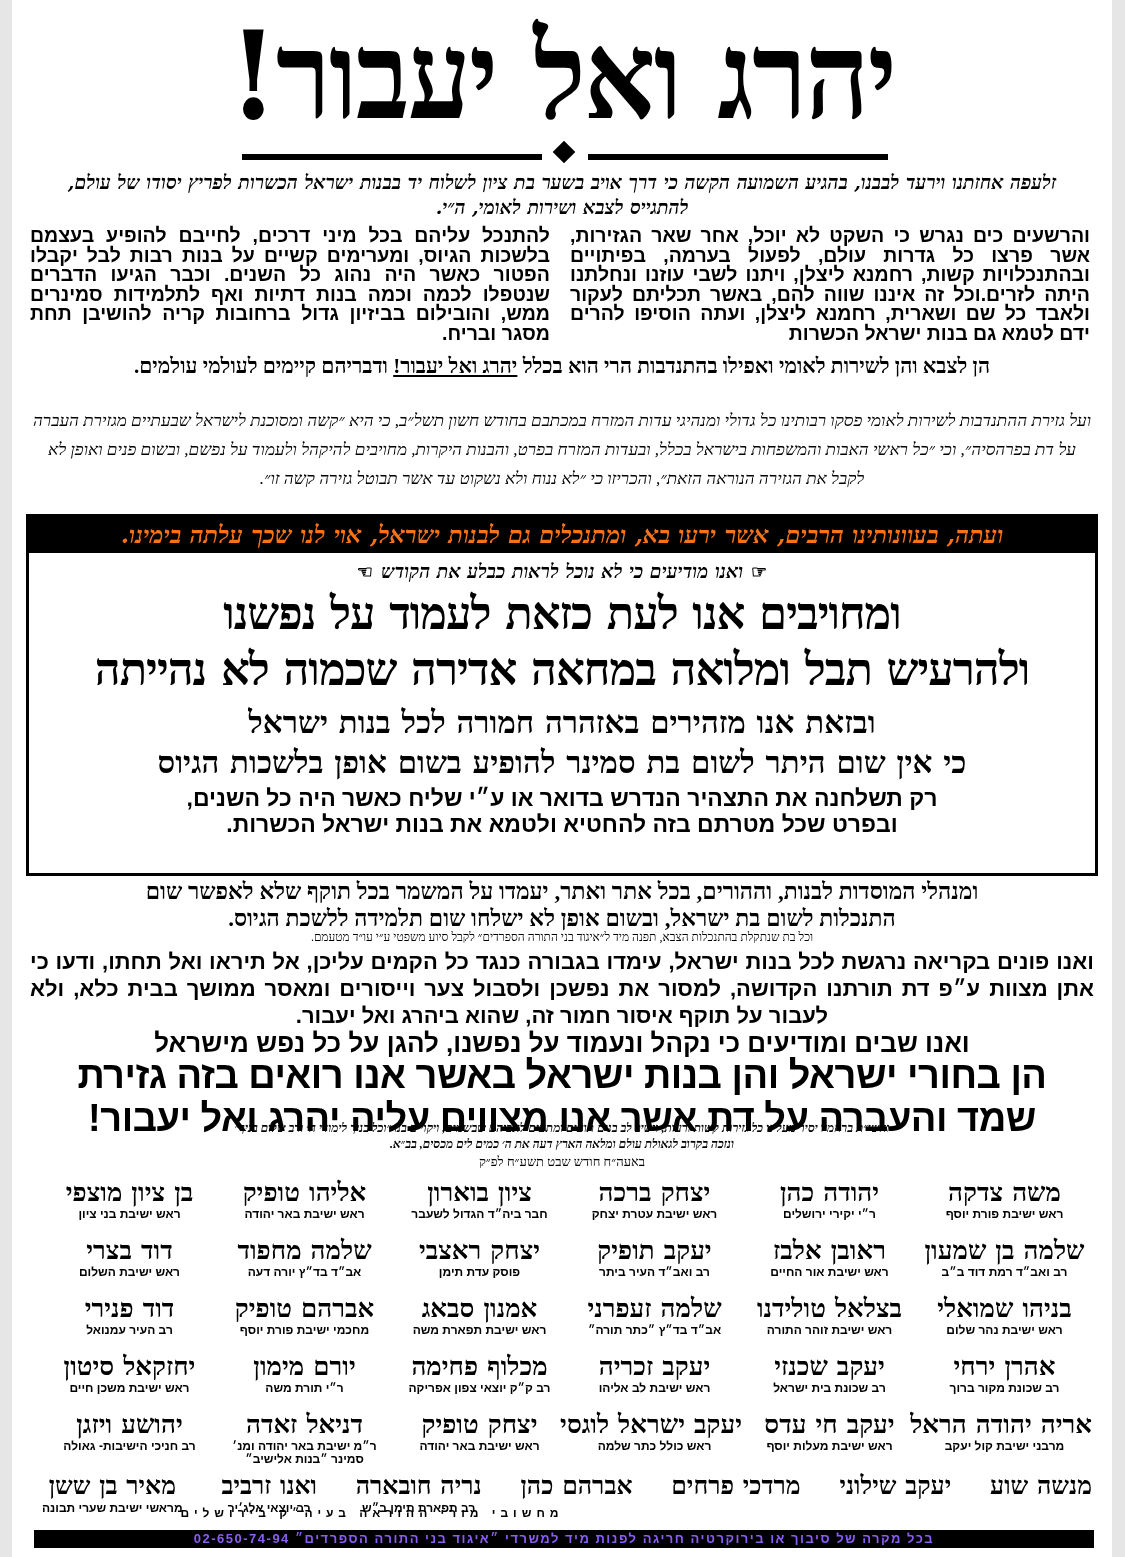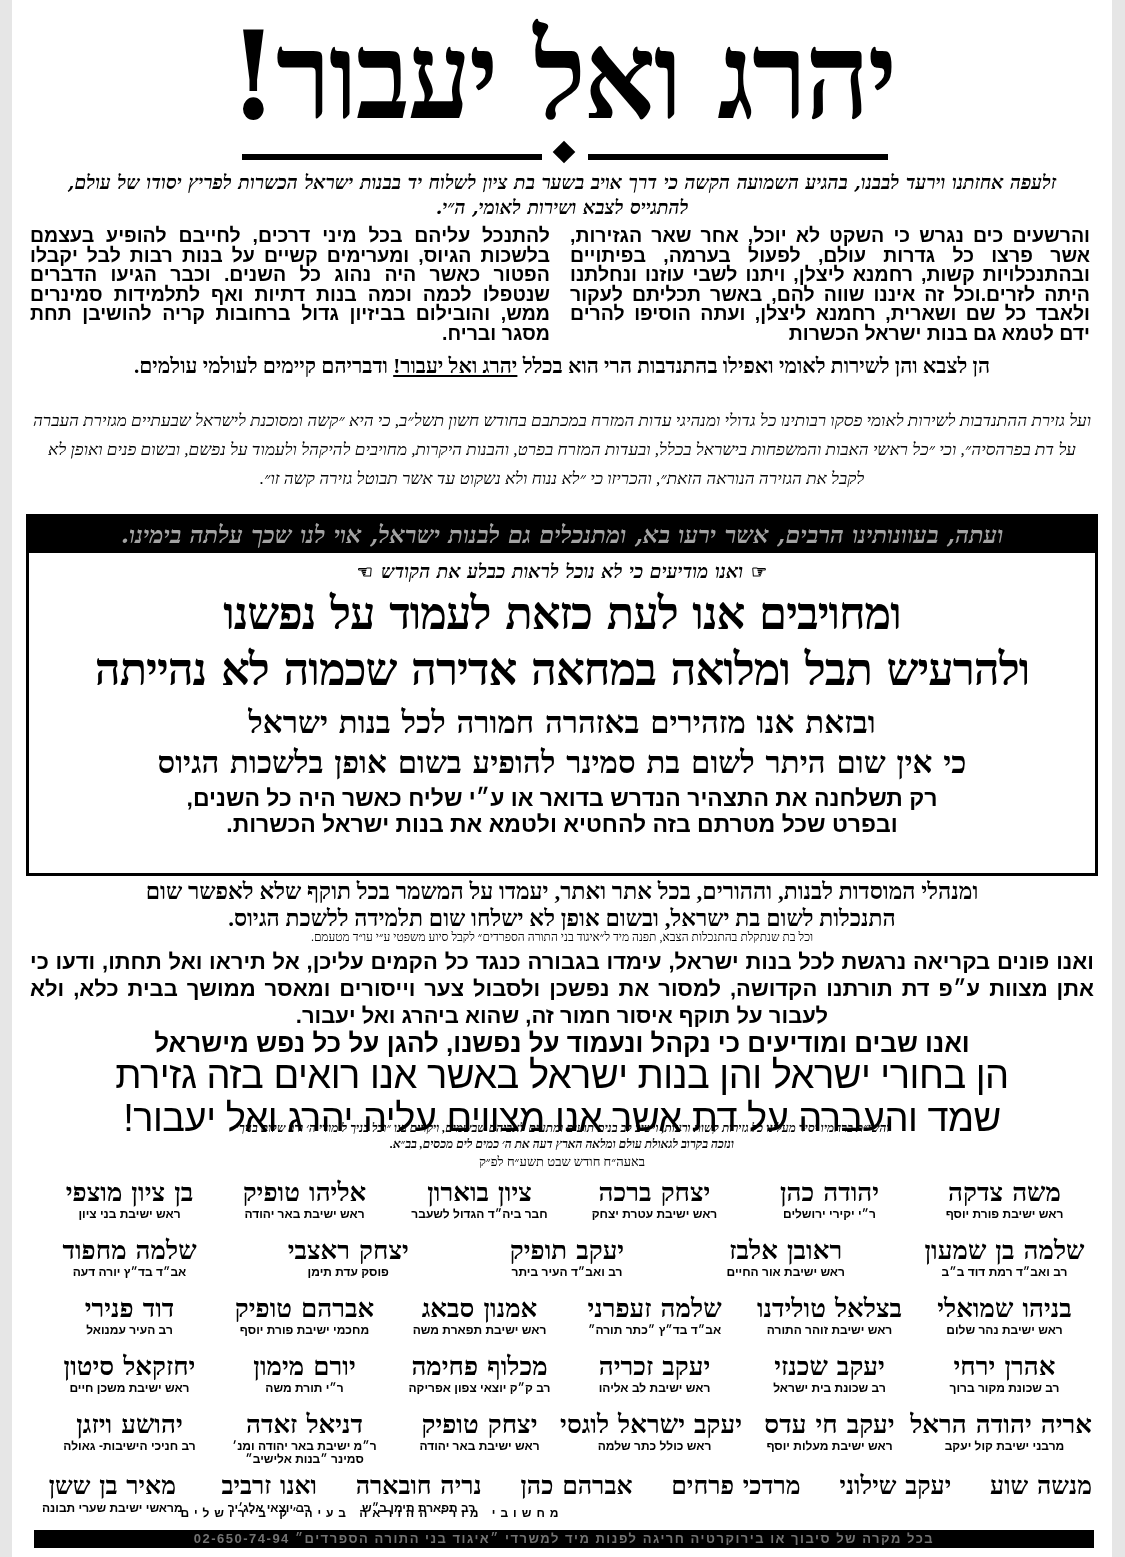--- a/index.html
+++ b/index.html
@@ -49,21 +49,21 @@
     position:absolute; top:406px; left:20px; right:20px;
     font-family:"Liberation Serif", serif; font-style:italic;
     font-size:17px; line-height:29px;
   }
 
   .frame {
     position:absolute; top:514px; left:14px; right:14px; height:356px;
     border:3px solid #000;
   }
   .frame .banner {
-    position:absolute; top:0; left:0; right:0; height:36px; background:#000; color:#a3a3a3;
+    position:absolute; top:0; left:0; right:0; height:36px; background:#000; color:#f97316;
     font-family:"DejaVu Serif", serif; font-weight:bold; font-style:italic;
     font-size:24px; line-height:36px; white-space:nowrap; overflow:hidden;
   }
   .frame .notice {
     position:absolute; top:42px; left:0; right:0;
     font-family:"DejaVu Serif", serif; font-weight:bold; font-style:italic;
     font-size:19px; line-height:24px;
   }
   .hand { display:inline-block; font-size:18px; margin:0 8px; font-style:normal; }
   .frame .big {
@@ -101,21 +101,21 @@
     font-family:"Liberation Sans", sans-serif; font-weight:bold;
     font-size:22px; line-height:27px; text-align:justify; text-align-last:center;
   }
   .decl1 {
     position:absolute; top:1028px; left:0; right:0;
     font-family:"Liberation Sans", sans-serif; font-weight:bold;
     font-size:26px; line-height:30px;
   }
   .decl2 {
     position:absolute; top:1054px; left:0; right:0;
-    font-family:"Liberation Sans", sans-serif; font-weight:normal;
+    font-family:"Liberation Sans", sans-serif; font-weight:bold;
     font-size:38px; line-height:43px; letter-spacing:-0.5px;
   }
   .blessing {
     position:absolute; top:1120px; left:20px; right:20px;
     font-family:"Liberation Serif", serif; font-weight:bold; font-style:italic;
     font-size:12px; line-height:16px;
   }
   .date {
     position:absolute; top:1154px; left:0; right:0;
     font-family:"Liberation Serif", serif; font-size:13px; line-height:16px;
@@ -138,21 +138,21 @@
   }
   .bottom-row .sig { width:auto; }
   .bottom-row .name { font-size:25px; }
   .jerusalem-caption {
     position:absolute; top:1506px; right:520px; width:440px;
     font-family:"Liberation Sans", sans-serif; font-weight:bold;
     font-size:12px; letter-spacing:5px; text-align:center;
   }
   .footer-bar {
     position:absolute; top:1530px; left:22px; right:18px; height:18px;
-    background:#000; color:#737373;
+    background:#000; color:#8b5cf6;
     font-family:"Liberation Sans", sans-serif; font-weight:bold;
     font-size:13px; line-height:18px; letter-spacing:1.5px; white-space:nowrap; overflow:hidden;
     text-align:center;
   }
 </style>
 </head>
 <body>
 
 <div class="page">
 
@@ -252,20 +252,24 @@
           <div class="role">רב ואב״ד העיר ביתר</div>
         </div>
       <div class="sig">
           <div class="name">יצחק ראצבי</div>
           <div class="role">פוסק עדת תימן</div>
         </div>
       <div class="sig">
           <div class="name">שלמה מחפוד</div>
           <div class="role">אב״ד בד״ץ יורה דעה</div>
         </div>
+      <div class="sig">
+          <div class="name">דוד בצרי</div>
+          <div class="role">ראש ישיבת השלום</div>
+        </div>
     </div>
     <div class="sig-row">
       <div class="sig">
           <div class="name">בניהו שמואלי</div>
           <div class="role">ראש ישיבת נהר שלום</div>
         </div>
       <div class="sig">
           <div class="name">בצלאל טולידנו</div>
           <div class="role">ראש ישיבת זוהר התורה</div>
         </div>

